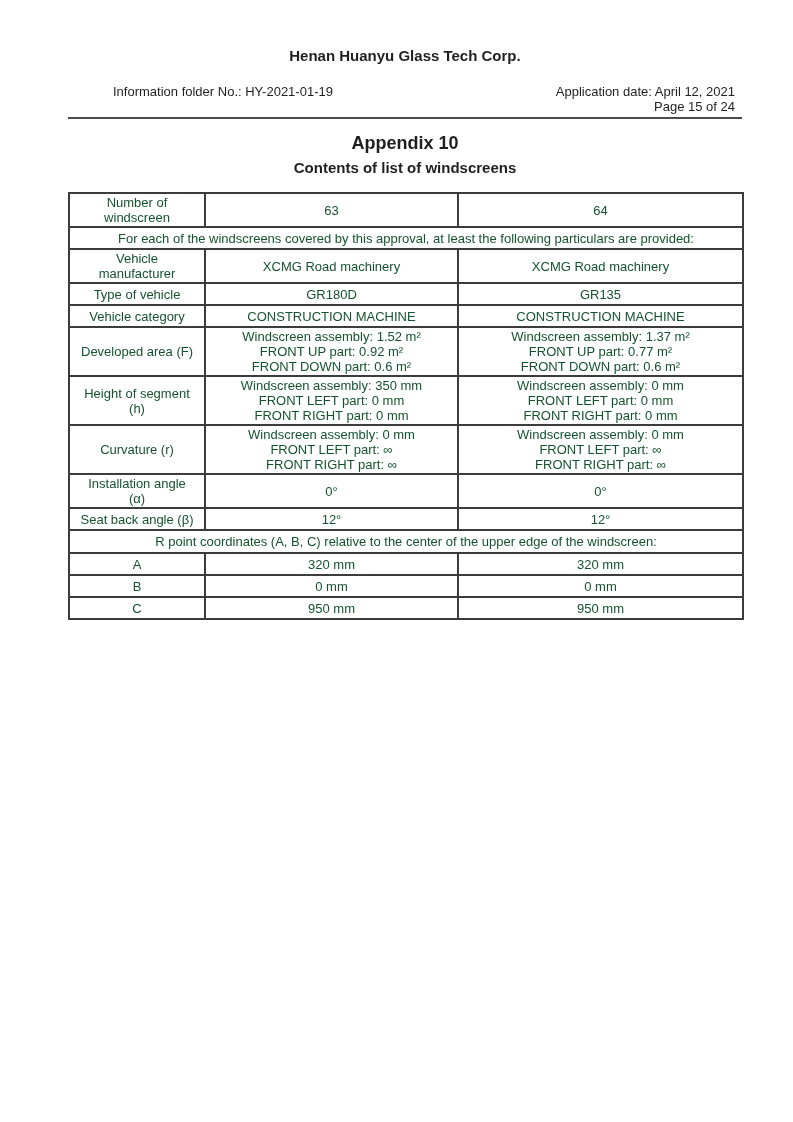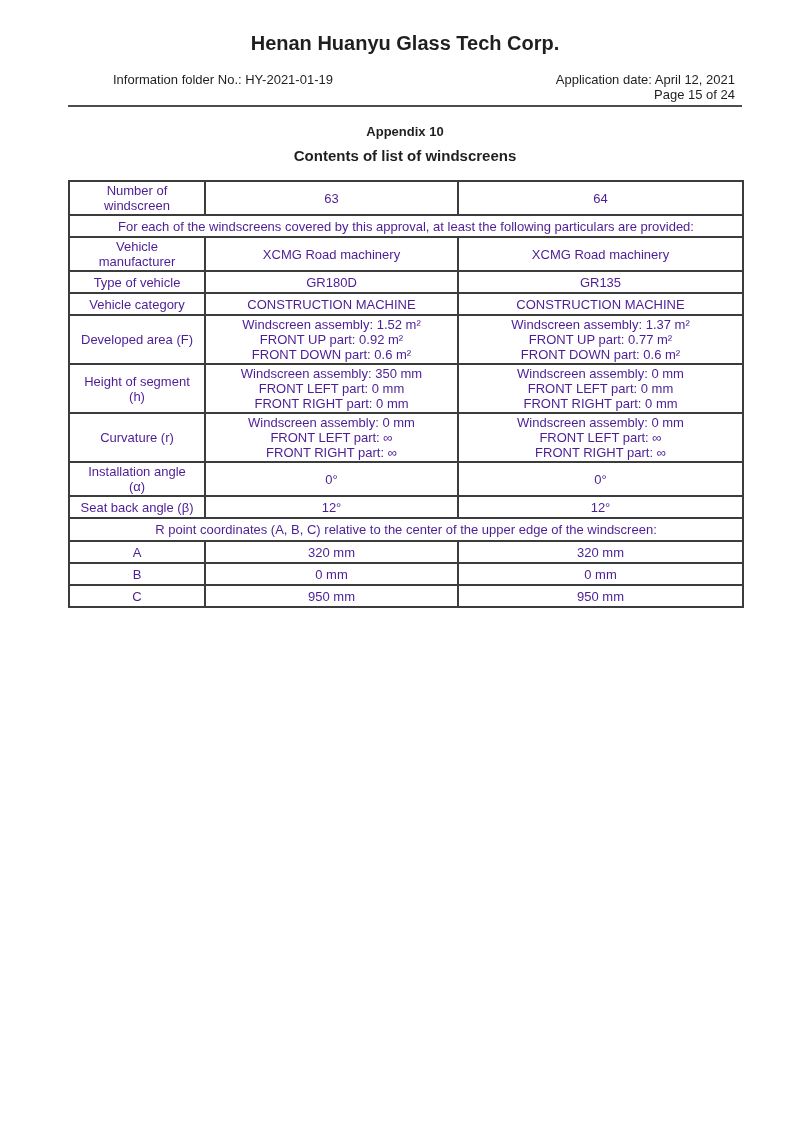--- a/index.html
+++ b/index.html
@@ -13,23 +13,23 @@
     overflow: hidden;
   }
   .page {
     position: absolute;
     left: 68px;
     top: 0;
     width: 674px;
     height: 1122px;
   }
   .company-title {
-    margin-top: 34px;
+    margin-top: 46px;
     text-align: center;
-    font-size: 20px;
+    font-size: 15px;
     font-weight: bold;
     line-height: 19px;
   }
   .info-row {
     margin-top: 19px;
     display: flex;
     justify-content: space-between;
     align-items: flex-start;
     font-size: 13px;
     line-height: 15px;
@@ -38,21 +38,21 @@
   .info-right { text-align: right; padding-right: 7px; }
   .header-divider {
     margin-top: 3px;
     border: none;
     border-top: 2px solid #4d4d4d;
     height: 0;
   }
   .appendix-title {
     margin-top: 17px;
     text-align: center;
-    font-size: 13px;
+    font-size: 18px;
     font-weight: bold;
     line-height: 15px;
   }
   .appendix-subtitle {
     margin-top: 9px;
     text-align: center;
     font-size: 15px;
     font-weight: bold;
     line-height: 15px;
   }
@@ -63,21 +63,21 @@
     table-layout: fixed;
   }
   table.spec td {
     border: 2px solid #3c3c3c;
     font-size: 13px;
     line-height: 15px;
     text-align: center;
     vertical-align: middle;
     padding: 1px 4px;
     white-space: pre-line;
-    color: #4c1d95;
+    color: #14532d;
   }
   td.span-left { text-align: left; padding-left: 5px; }
   td.span-center { text-align: center; }
   tr.h22 td { height: 22px; }
   tr.h23 td { height: 23px; }
   tr.h28 td { height: 28px; }
   tr.h46 td { height: 46px; }
   tr.h49 td { height: 49px; }
 </style>
 </head>

